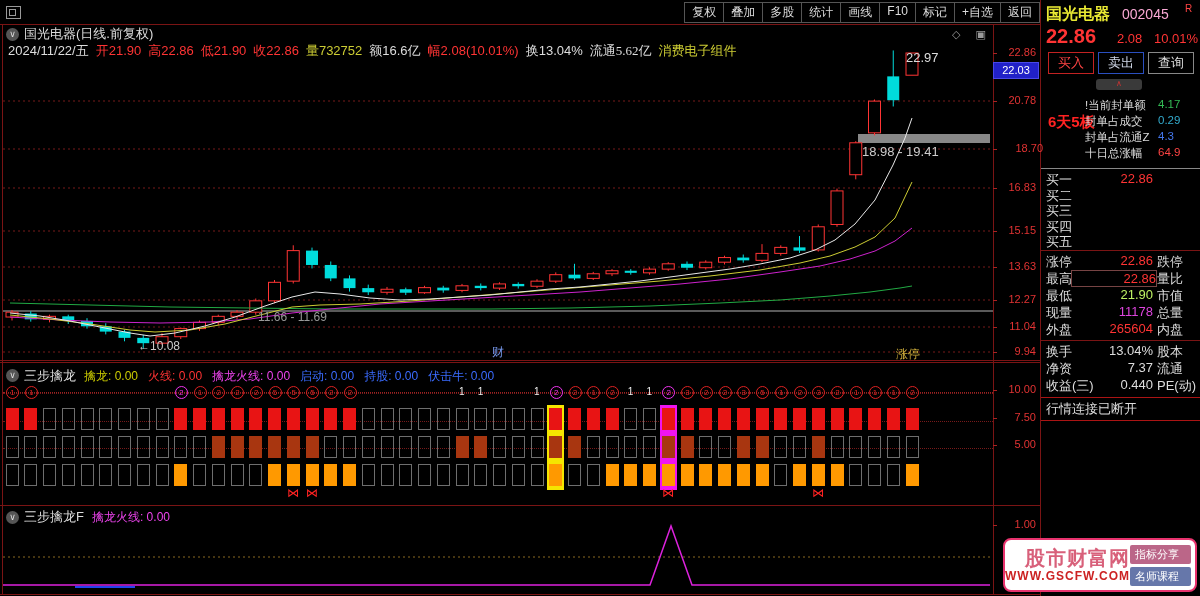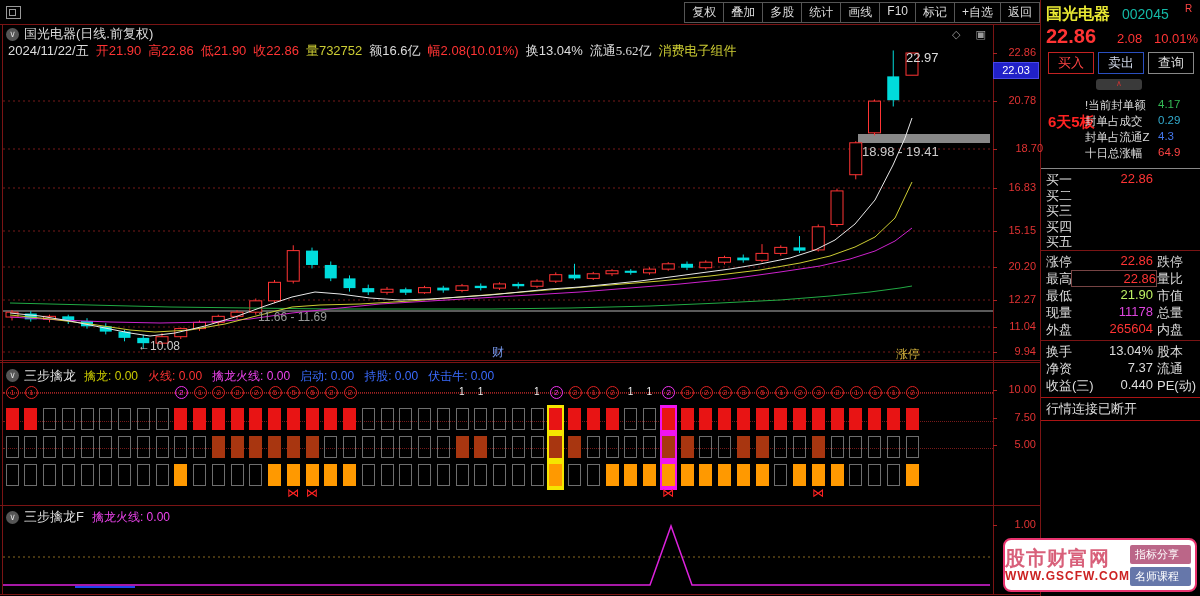--- a/index.html
+++ b/index.html
@@ -44,21 +44,21 @@
   
   #rp{position:absolute;left:1041px;top:0;width:159px;height:596px;background:#000;}
   .rp-row{position:absolute;left:0;width:159px;height:16px;font-size:13px;color:#ddd;white-space:nowrap;}
   .rp-lab{position:absolute;left:5px;}
   .rp-val{position:absolute;left:28px;width:84px;text-align:right;}
   .rp-r{position:absolute;left:116px;color:#ddd;}
   .rbtn{position:absolute;top:52px;width:44px;height:20px;font-size:13px;text-align:center;line-height:20px;}
   .badge{display:block;color:#fff;font-size:11px;padding:2px 5px;margin:3px 0;border-radius:2px;white-space:nowrap;}
   #watermark{position:absolute;left:1003px;top:538px;width:190px;height:50px;background:#fff;
     border:2px solid #e8336e;border-radius:8px;display:flex;align-items:center;z-index:9;}
-  #wm-left{flex:1;text-align:left;}
+  #wm-left{flex:1;text-align:right;}
   #wm-site{font-size:20px;font-weight:bold;color:#d8607a;letter-spacing:1px;line-height:22px;}
   #wm-url{font-size:12px;font-weight:bold;color:#cc2222;letter-spacing:1px;}
   #wm-right{width:62px;padding-right:4px;}
   .anno{position:absolute;white-space:nowrap;z-index:4;font-size:12px;}
 </style>
 </head>
 <body>
 
 <div class="screen">
 
@@ -433,21 +433,21 @@
   <div class="hline" style="left:0;top:360px;width:1040px"></div>
   <div class="hline" style="left:0;top:362px;width:1040px"></div>
   <div class="hline" style="left:0;top:505px;width:1040px"></div>
   <div class="hline" style="left:0;top:594px;width:1200px"></div>
   <div class="vline" style="left:2px;top:24px;height:570px"></div>
   <div class="vline" style="left:993px;top:24px;height:570px"></div>
   <div class="vline" style="left:1040px;top:0;height:596px"></div>
 
   <div id="rp">
     <span class="abs" style="left:5px;top:4px;font-size:16px;font-weight:bold;color:#e8e833">国光电器</span>
-    <span class="abs" style="left:81px;top:6px;font-size:14px;color:#14b8a6">002045</span>
+    <span class="abs" style="left:81px;top:6px;font-size:14px;color:#f9a8d4">002045</span>
     <span class="abs" style="left:144px;top:3px;font-size:10px;color:#ff4444">R</span>
     <span class="abs" style="left:5px;top:25px;font-size:20px;font-weight:bold;color:#ff3434">22.86</span>
     <span class="abs" style="left:76px;top:31px;font-size:13px;color:#ff3434">2.08</span>
     <span class="abs" style="left:113px;top:31px;font-size:13px;color:#ff3434">10.01%</span>
     <div id="rp-btns">
         <div class="rbtn" style="left: 7px; border: 1px solid rgb(195, 34, 34); color: rgb(255, 68, 68);">买入</div>
         <div class="rbtn" style="left: 57px; border: 1px solid rgb(42, 79, 192); color: rgb(208, 216, 232);">卖出</div>
         <div class="rbtn" style="left: 107px; border: 1px solid rgb(136, 136, 136); color: rgb(221, 221, 221);">查询</div>
       </div>
     <div class="abs" style="left:55px;top:79px;width:46px;height:11px;background:#3a3a3a;border-radius:3px;
@@ -564,21 +564,21 @@
     <div class="axis-lab" style="left: 994px; top: 46px;">22.86</div>
     <div class="axis-tick" style="left: 993px; top: 53px;"></div>
     <div class="axis-lab" style="left: 994px; top: 94px;">20.78</div>
     <div class="axis-tick" style="left: 993px; top: 101px;"></div>
     <div class="axis-lab" style="left: 1001px; top: 142px;">18.70</div>
     <div class="axis-tick" style="left: 993px; top: 149px;"></div>
     <div class="axis-lab" style="left: 994px; top: 181px;">16.83</div>
     <div class="axis-tick" style="left: 993px; top: 188px;"></div>
     <div class="axis-lab" style="left: 994px; top: 224px;">15.15</div>
     <div class="axis-tick" style="left: 993px; top: 231px;"></div>
-    <div class="axis-lab" style="left: 994px; top: 260px;">20.20</div>
+    <div class="axis-lab" style="left: 994px; top: 260px;">13.63</div>
     <div class="axis-tick" style="left: 993px; top: 267px;"></div>
     <div class="axis-lab" style="left: 994px; top: 293px;">12.27</div>
     <div class="axis-tick" style="left: 993px; top: 300px;"></div>
     <div class="axis-lab" style="left: 994px; top: 320px;">11.04</div>
     <div class="axis-tick" style="left: 993px; top: 327px;"></div>
     <div class="axis-lab" style="left: 994px; top: 345px;">9.94</div>
     <div class="axis-tick" style="left: 993px; top: 352px;"></div>
     <div class="axis-lab" style="left: 994px; top: 383px;">10.00</div>
     <div class="axis-tick" style="left: 993px; top: 390px;"></div>
     <div class="axis-lab" style="left: 994px; top: 411px;">7.50</div>

